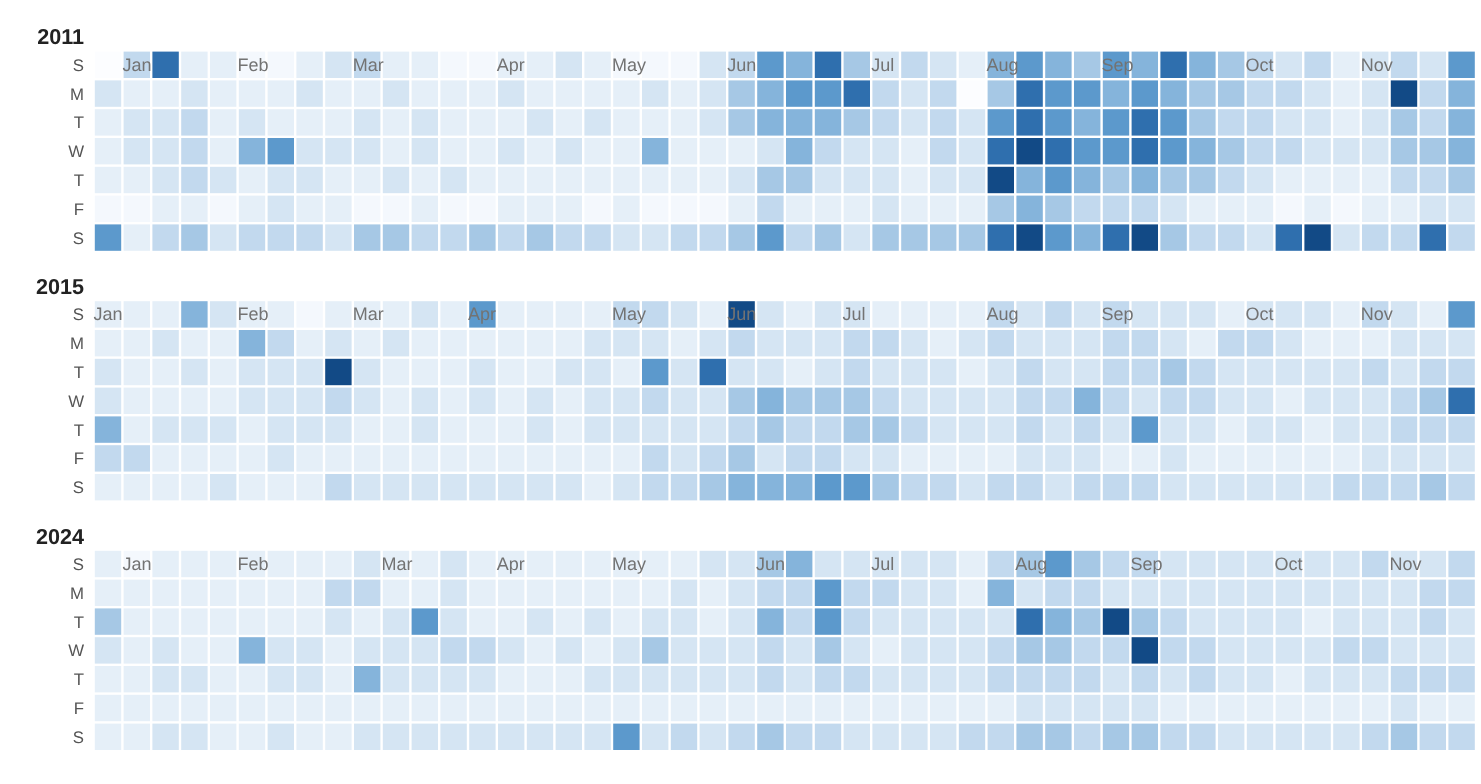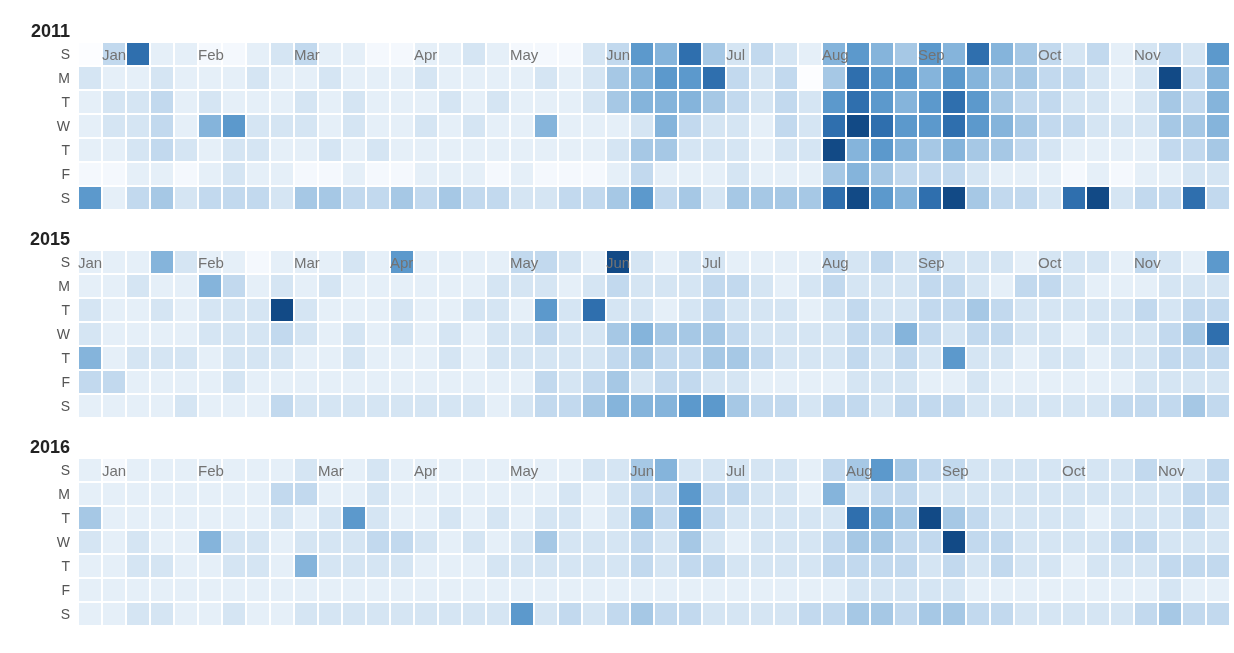--- a/index.html
+++ b/index.html
@@ -808,21 +808,21 @@
           <div class="cell c4"></div>
           <div class="cell c4"></div>
           <div class="cell c4"></div>
           <div class="cell c5"></div>
           <div class="cell c4"></div>
         </div>
       </div>
     </div>
     <div class="year-wrap">
       <div class="hdr-row">
-        <div class="year-cell">2016</div>
+        <div class="year-cell">2024</div>
         <div class="months-bar">
           <div class="month-label" style="left: 24px;">Jan</div>
           <div class="month-label" style="left: 120px;">Feb</div>
           <div class="month-label" style="left: 240px;">Mar</div>
           <div class="month-label" style="left: 336px;">Apr</div>
           <div class="month-label" style="left: 432px;">May</div>
           <div class="month-label" style="left: 552px;">Jun</div>
           <div class="month-label" style="left: 648px;">Jul</div>
           <div class="month-label" style="left: 768px;">Aug</div>
           <div class="month-label" style="left: 864px;">Sep</div>

